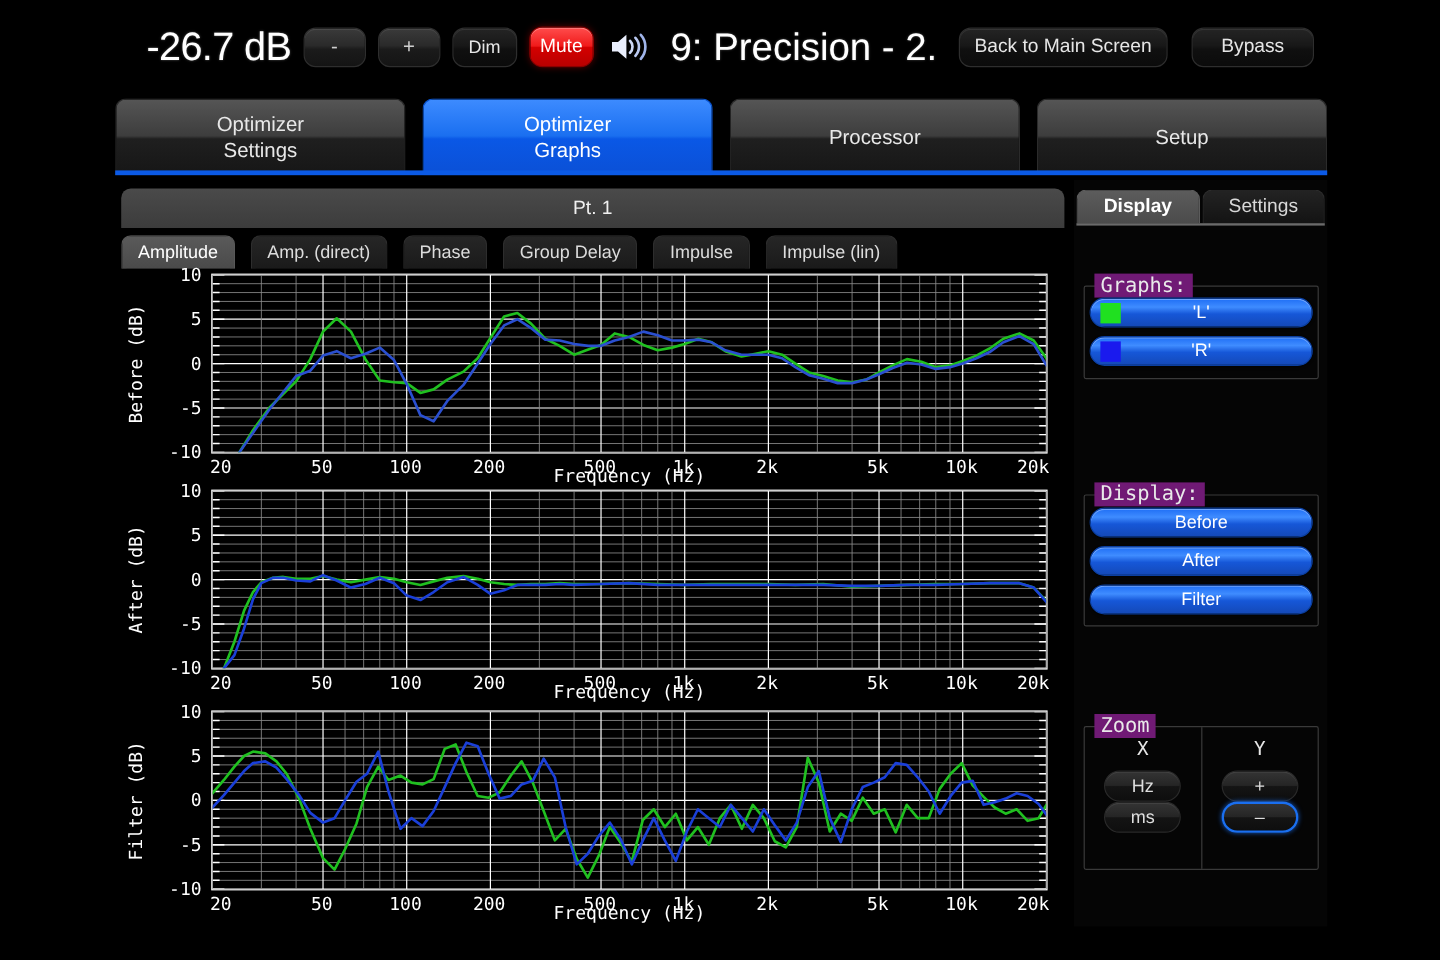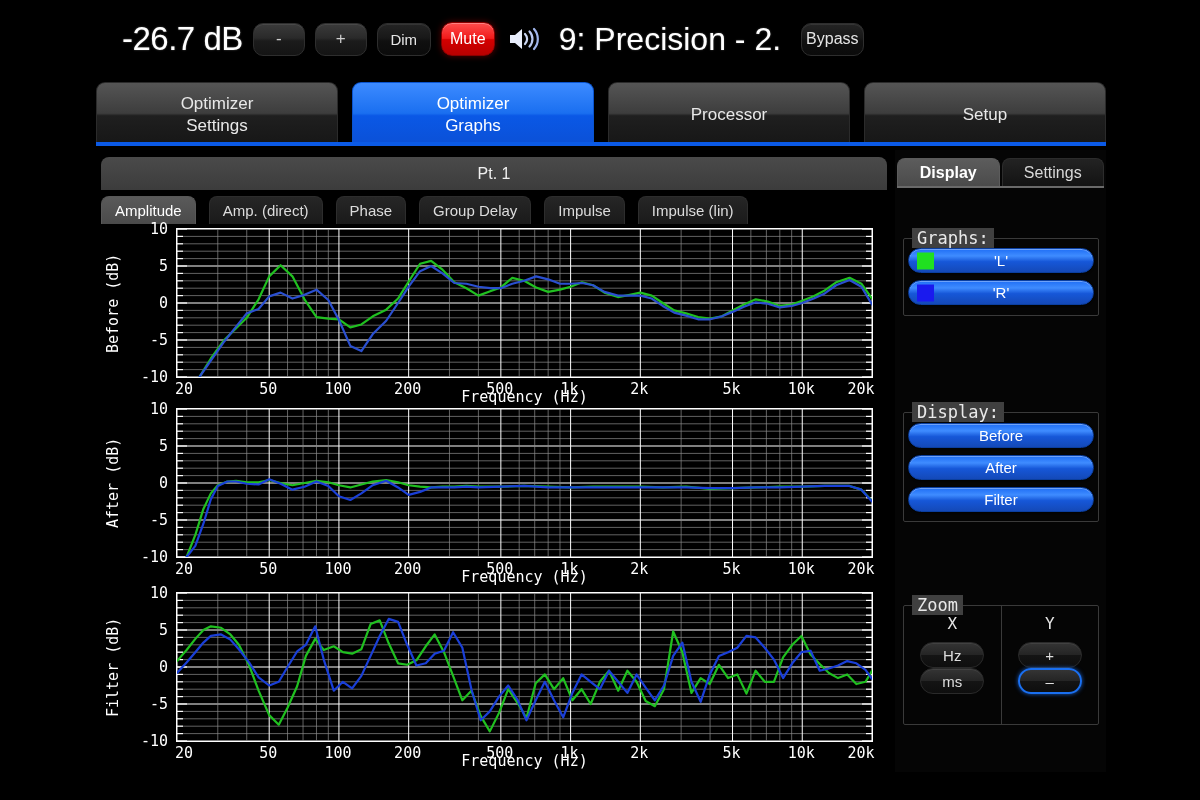--- a/index.html
+++ b/index.html
@@ -41,21 +41,21 @@
     background: linear-gradient(to bottom,#ff4d4d 0%,#f01a1a 48%,#d40000 52%,#b80000 100%);
     border: 1px solid #8a0000;
     box-shadow: inset 0 1px 0 rgba(255,255,255,.3), 0 0 6px rgba(255,0,0,.35);
   }
   #spk-icon { width: 38px; height: 30px; display:flex; align-items:center; justify-content:center; }
   #preset-name {
     color: #fff; font-size: 32px; margin-left: 6px; white-space: nowrap;
     text-shadow: 0 0 2px rgba(255,255,255,.3);
   }
   #btn-back { height: 33px; padding: 0 12px; font-size: 16px; margin-left: 8px; }
-  #btn-bypass { height: 33px; padding: 0 4px; font-size: 16px; margin-left: 10px; }
+  #btn-bypass { height: 33px; padding: 0 24px; font-size: 16px; margin-left: 10px; }
 
   
   #maintabs {
     position: absolute; left: 96px; top: 78px; width: 1010px; height: 68px;
     display: flex; gap: 14px; align-items: flex-end;
   }
   .mtab {
     flex: 1 1 0; height: 64px; border-radius: 9px 9px 0 0;
     display: flex; flex-direction: column; align-items: center; justify-content: center;
     color: #e8e8e8; font-size: 17px; line-height: 1.25; cursor: default;
@@ -163,21 +163,21 @@
     border-color: #5c5c5c;
   }
   #rtab-rule { position: absolute; left: 2px; top: 36px; width: 207px; height: 2px;
                background: #6a6a6a; }
 
   .fieldset {
     position: absolute; border: 1px solid #3a3a3a; border-radius: 2px;
   }
   .legend {
     position: absolute; left: 8px; top: -11px; padding: 0 5px;
-    background: #404040; color: #e9e9e9; font-size: 17px;
+    background: #701a75; color: #e9e9e9; font-size: 17px;
     font-family: "DejaVu Sans Mono", monospace; white-space: nowrap;
   }
   .bluebtn {
     position: relative; width: 186px; height: 25px; margin: 0 auto 7px auto;
     border-radius: 13px; color: #fff; font-size: 15px;
     display: flex; align-items: center; justify-content: center;
     background: linear-gradient(to bottom,#1f6ef5 0%,#3f8cff 30%,#1657d8 55%,#1449b8 100%);
     border: 1px solid #0b3fa0;
     box-shadow: inset 0 1px 0 rgba(255,255,255,.35), 0 1px 2px rgba(0,0,0,.8);
     cursor: default;
@@ -225,20 +225,21 @@
     <div class="pill" id="btn-mute">Mute</div>
     <div id="spk-icon">
       <svg width="34" height="26" viewBox="0 0 34 26">
         <path d="M3 9 h5 L15 3 V23 L8 17 H3 Z" fill="#e9eefc"></path>
         <path d="M18 8 a7 7 0 0 1 0 10" stroke="#cdd8f5" stroke-width="2.2" fill="none" stroke-linecap="round"></path>
         <path d="M22.5 5.5 a11 11 0 0 1 0 15" stroke="#b9c8f0" stroke-width="2.2" fill="none" stroke-linecap="round"></path>
         <path d="M27 3 a15 15 0 0 1 0 20" stroke="#9fb4ea" stroke-width="2.2" fill="none" stroke-linecap="round"></path>
       </svg>
     </div>
     <div id="preset-name">9: Precision - 2.</div>
+    <div class="pill dark" id="btn-back">Back to Main Screen</div>
     <div class="pill dark" id="btn-bypass">Bypass</div>
   </div>
 
   <div id="maintabs">
       <div class="mtab">
         <div>Optimizer</div>
         <div>Settings</div>
       </div>
       <div class="mtab active">
         <div>Optimizer</div>

